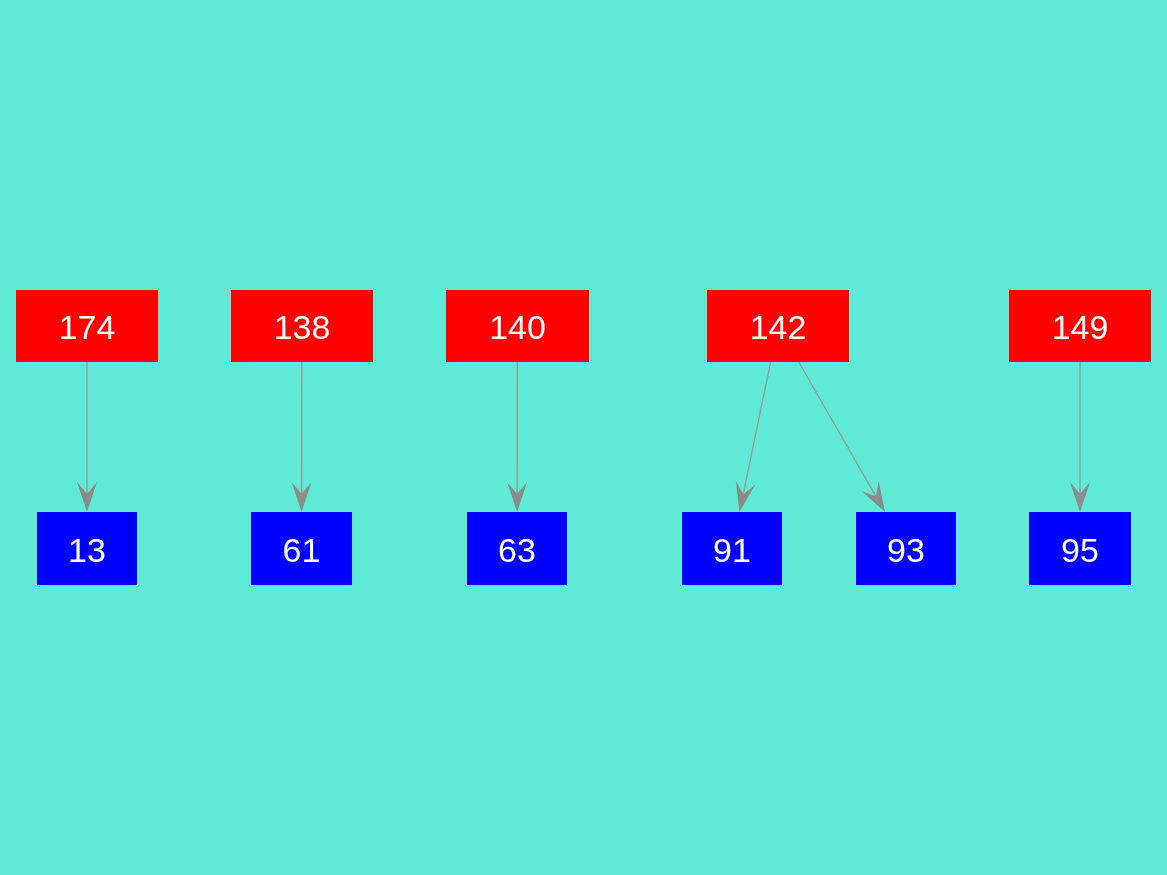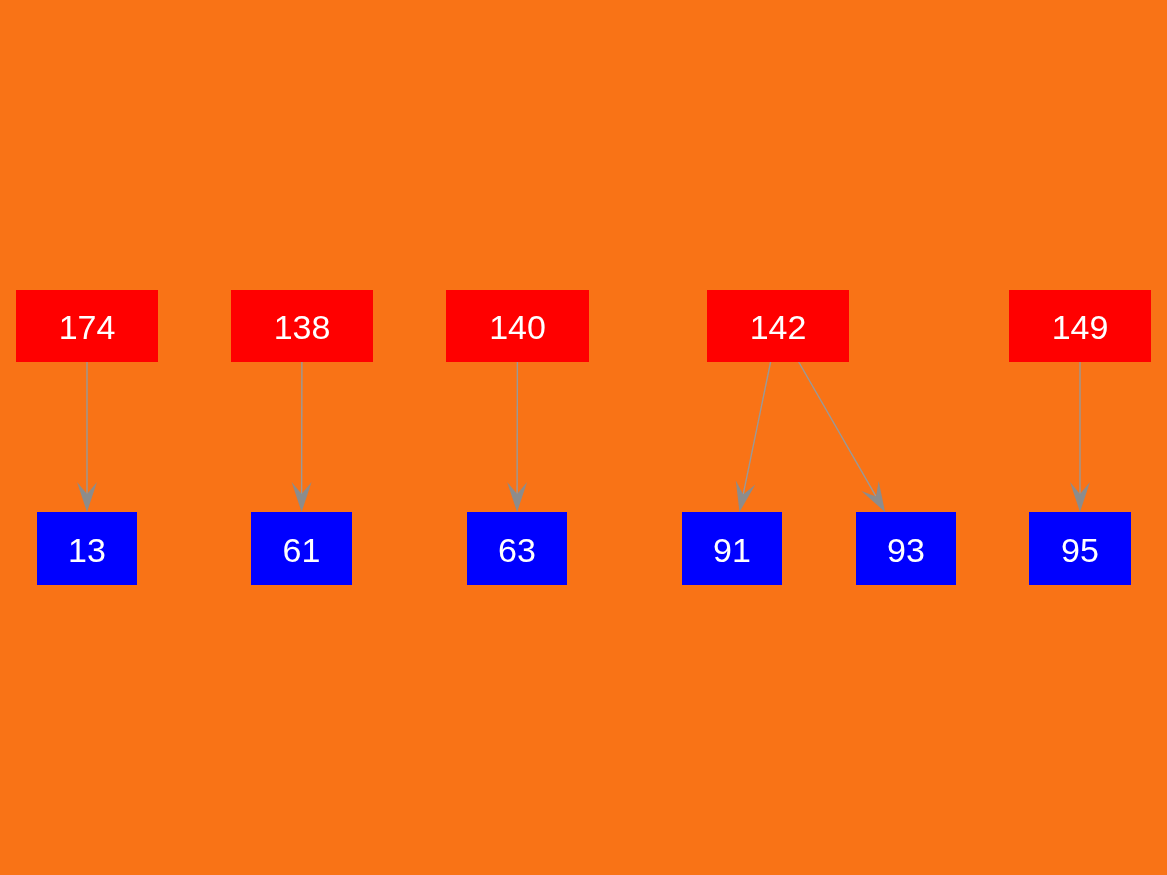--- a/index.html
+++ b/index.html
@@ -7,21 +7,21 @@
     padding: 0;
     background: #ffffff;
     width: 1167px;
     height: 875px;
     overflow: hidden;
   }
   .canvas-wrap {
     position: relative;
     width: 1167px;
     height: 875px;
-    background: #f97316;
+    background: #5eead4;
   }
   svg {
     display: block;
   }
   svg text {
     font-family: "Liberation Sans", "DejaVu Sans", sans-serif;
     font-size: 34px;
     text-anchor: middle;
     dominant-baseline: central;
   }

